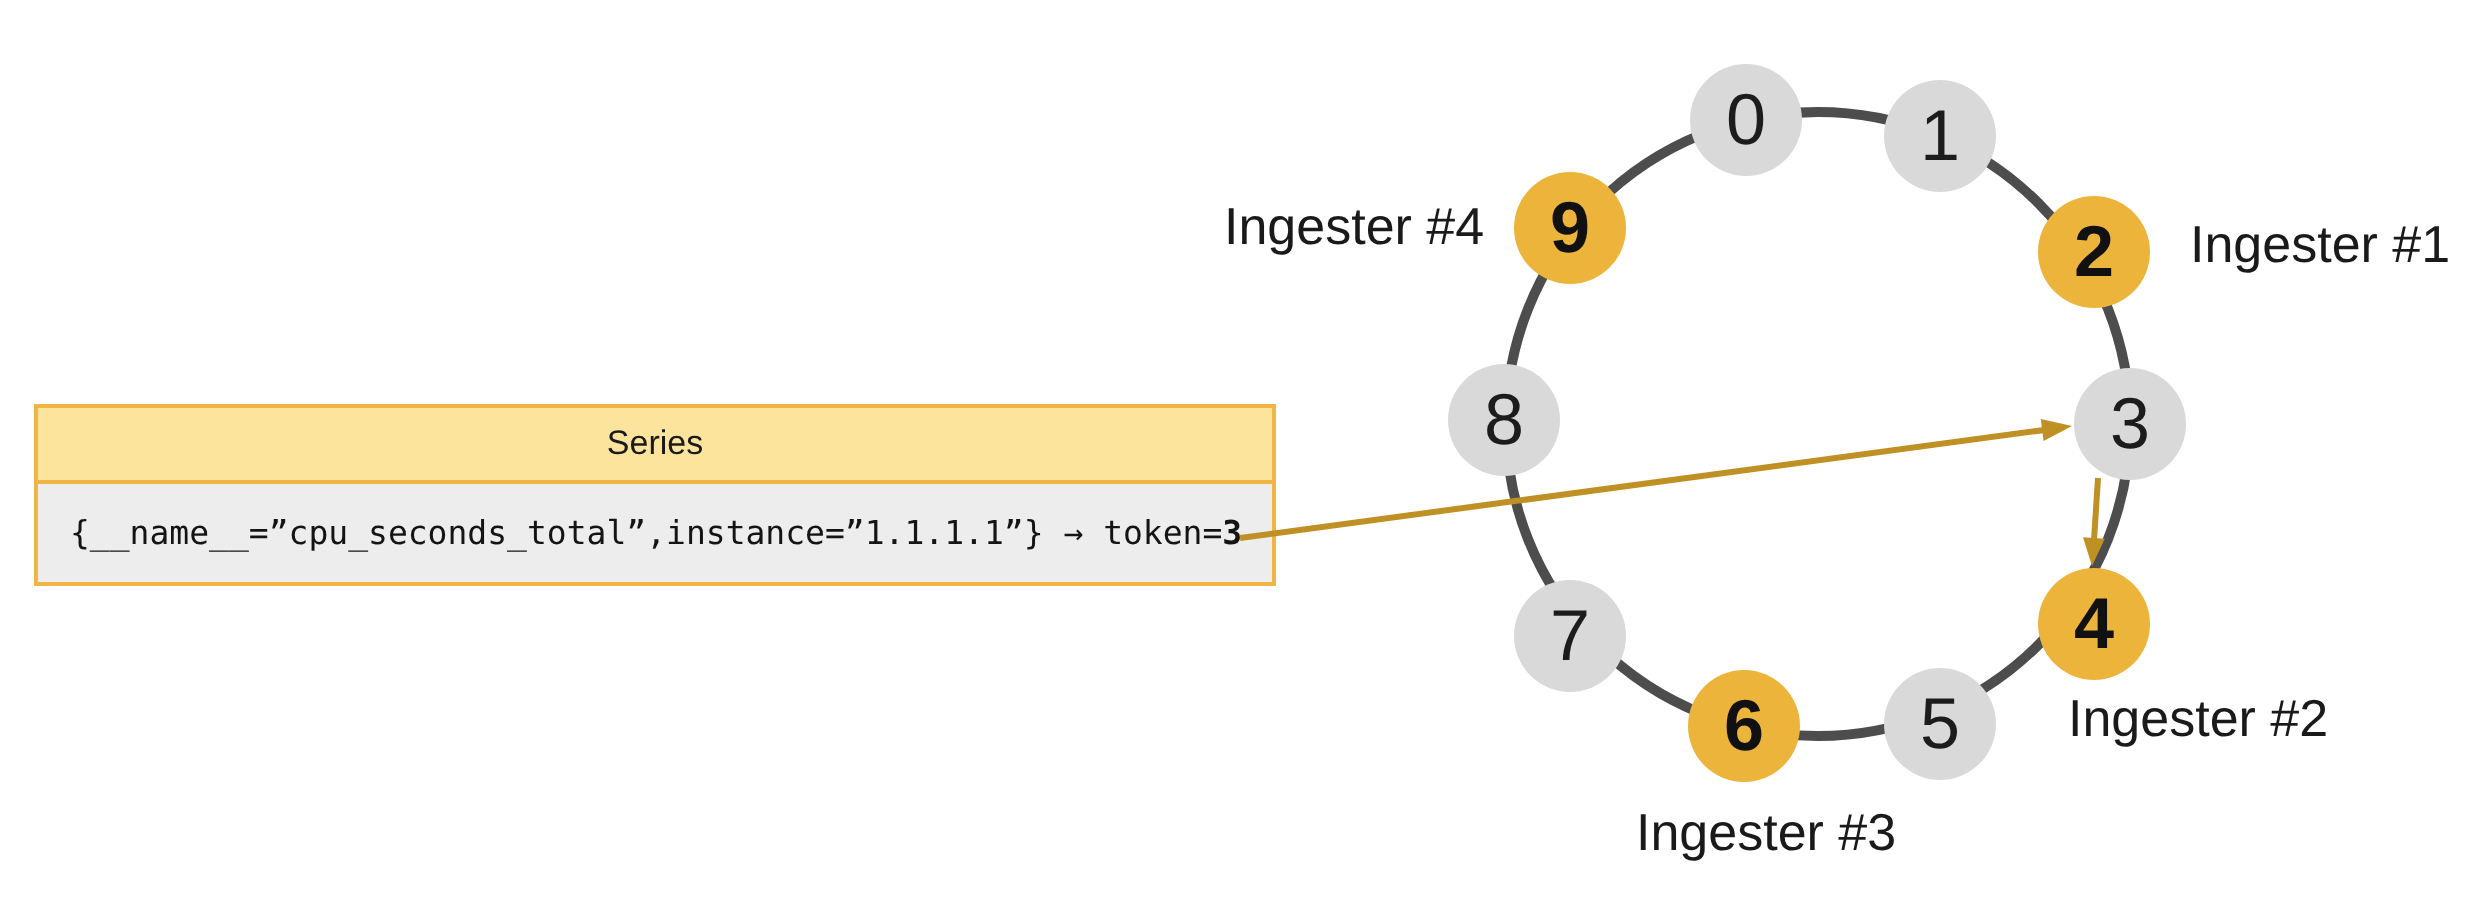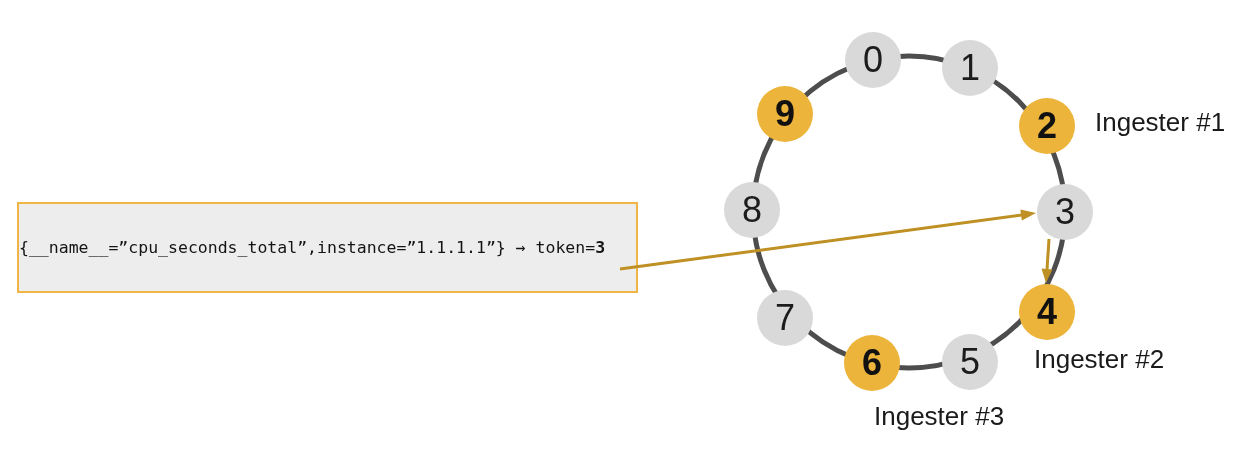--- a/index.html
+++ b/index.html
@@ -39,20 +39,21 @@
     align-items: center;
     justify-content: center;
     font-size: 17px;
     color: #1a1a1a;
   }
   .series-body {
     flex: 1 1 auto;
     background: #ededed;
     display: flex;
     align-items: center;
+    padding-left: 16px;
     font-family: "DejaVu Sans Mono", monospace;
     font-size: 16.5px;
     color: #141414;
     white-space: pre;
   }
   .token-value { font-weight: bold; }
   
   .node {
     position: absolute;
     width: 56px;
@@ -84,20 +85,21 @@
 
   <svg class="layer-svg" width="1242" height="462" viewBox="0 0 1242 462">
     <circle cx="909" cy="212" r="156" fill="none" stroke="#4d4d4d" stroke-width="5"></circle>
     <line x1="620" y1="269" x2="1022" y2="215" stroke="#bf9023" stroke-width="3"></line>
     <polygon points="1036,213 1021.8,220.5 1020.4,209.5" fill="#bf9023"></polygon>
     <line x1="1049" y1="239" x2="1047" y2="270" stroke="#bf9023" stroke-width="3"></line>
     <polygon points="1046,283 1041.5,268.6 1052.4,269.4" fill="#bf9023"></polygon>
   </svg>
 
   <div class="series-box">
+    <div class="series-header">Series</div>
     <div class="series-body"><span>{__name__=”cpu_seconds_total”,instance=”1.1.1.1”}</span><span> → token=</span><span class="token-value">3</span></div>
   </div>
 
   <div class="node gray" style="left:845px;  top:32px;">
       <span>0</span>
     </div>
   <div class="node gray" style="left:942px;  top:40px;">
       <span>1</span>
     </div>
   <div class="node orange" style="left:1019px; top:98px;">
@@ -120,15 +122,16 @@
     </div>
   <div class="node gray" style="left:724px;  top:182px;">
       <span>8</span>
     </div>
   <div class="node orange" style="left:757px;  top:86px;">
       <span>9</span>
     </div>
 
   <div class="ing-label" style="left:1095px; top:109px;text-align:right;">Ingester #1</div>
   <div class="ing-label" style="left:1022px; top:346px;margin-left:12px;">Ingester #2</div>
-  <div class="ing-label" style="left:874px;  top:403px;">Ingester #3</div>
+  <div class="ing-label" style="left:818px;  top:403px;">Ingester #3</div>
+  <div class="ing-label" style="left:612px;  top:100px;">Ingester #4</div>
 
 </div>
 
 </body></html>

